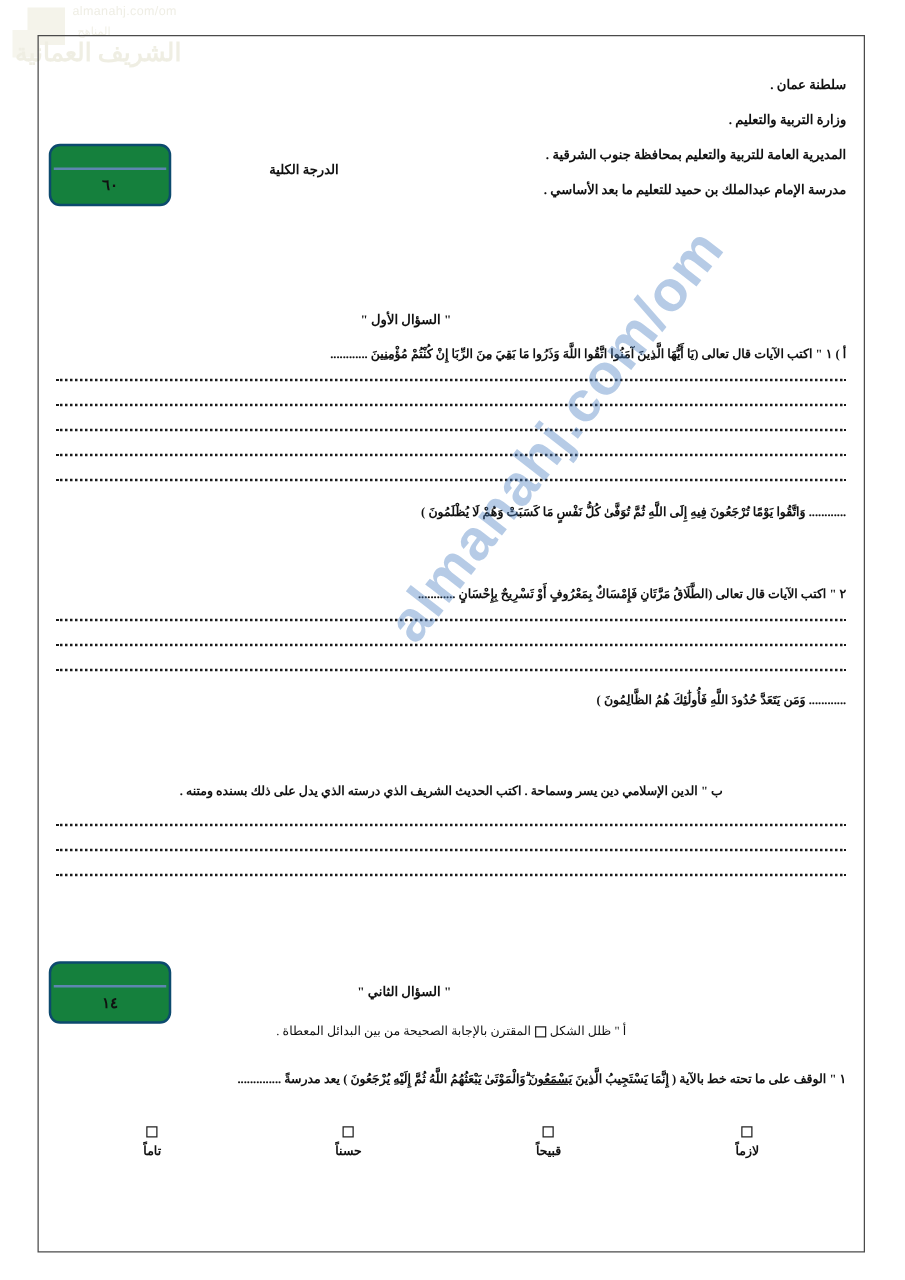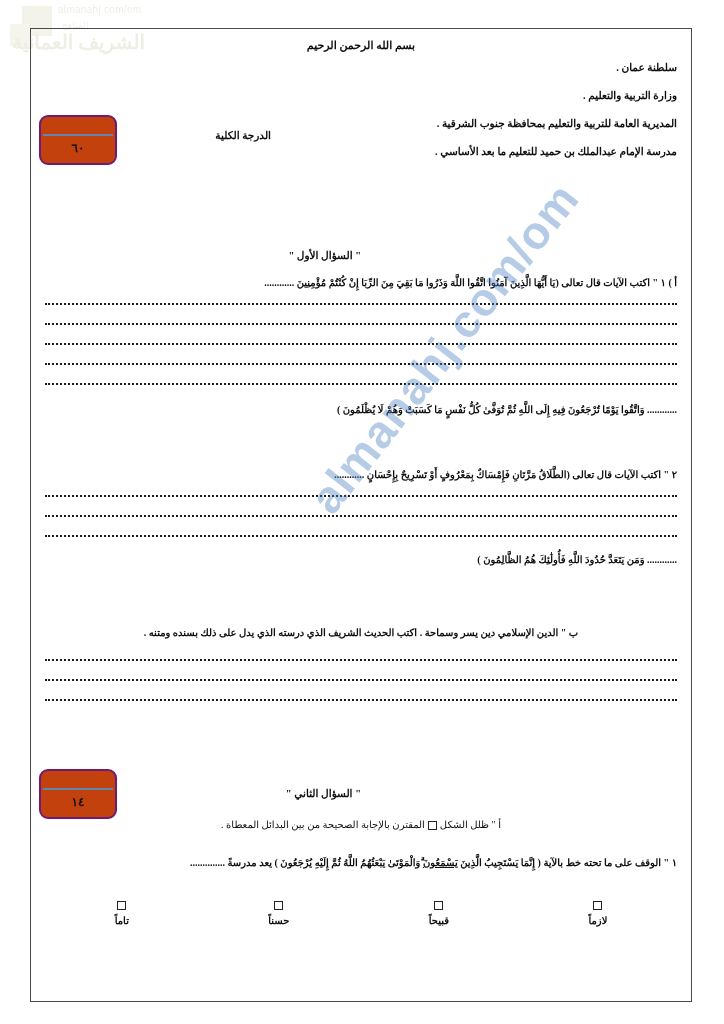--- a/index.html
+++ b/index.html
@@ -138,25 +138,25 @@
   #degree-label {
     top: 100px;
     right: 420px;
     font-size: 10.5px;
     font-weight: bold;
   }
 
   
   .mark-box {
     position: absolute;
-    width: 78px;
+    width: 98px;
     height: 50px;
-    border: 2px solid #701a75;
+    border: 2px solid #0c4a6e;
     border-radius: 9px;
-    background: #c2410c;
+    background: #15803d;
   }
   .mark-box .rule {
     position: absolute;
     top: 17px;
     left: 2px;
     right: 2px;
     height: 2px;
     background: #5e86b0;
   }
   .mark-box .val {
@@ -270,21 +270,20 @@
   <div class="wm-ar-big">الشريف العمانية</div>
 </div>
 
 <div id="wm-diagonal">
   <span>almanahj.com/om</span>
 </div>
 
 <div id="page-frame">
   <div class="content">
 
-    <div class="abs ar bold" id="basmala">بسم الله الرحمن الرحيم</div>
 
     <div class="abs ar hdr-line" id="hdr0">سلطنة عمان .</div>
     <div class="abs ar hdr-line" id="hdr1">وزارة التربية والتعليم .</div>
     <div class="abs ar hdr-line" id="hdr2">المديرية العامة للتربية والتعليم بمحافظة جنوب الشرقية .</div>
     <div class="abs ar hdr-line" id="hdr3">مدرسة الإمام عبدالملك بن حميد للتعليم ما بعد الأساسي .</div>
 
     <div class="abs ar" id="degree-label">الدرجة الكلية</div>
 
     <div class="mark-box" id="mark-box-1">
       <div class="rule"></div>

